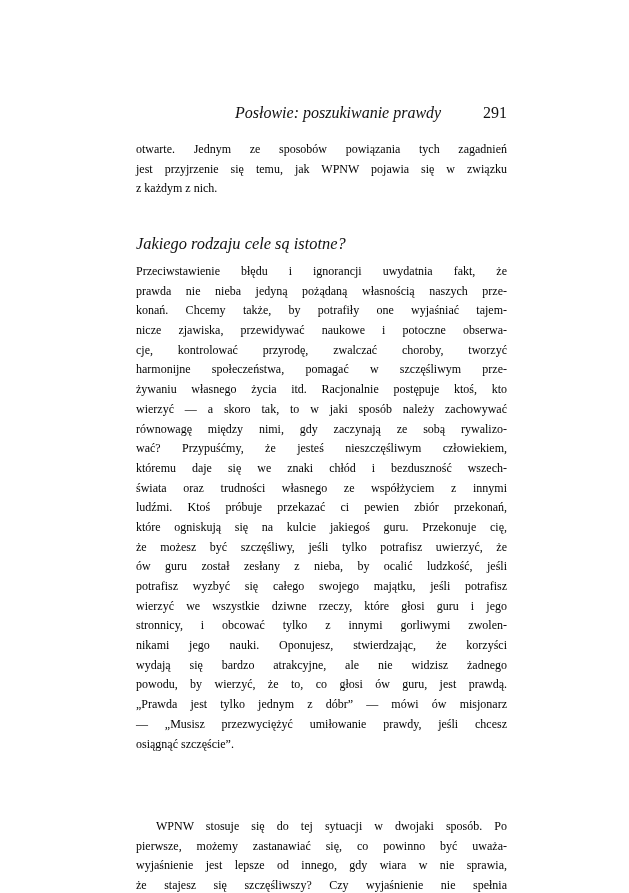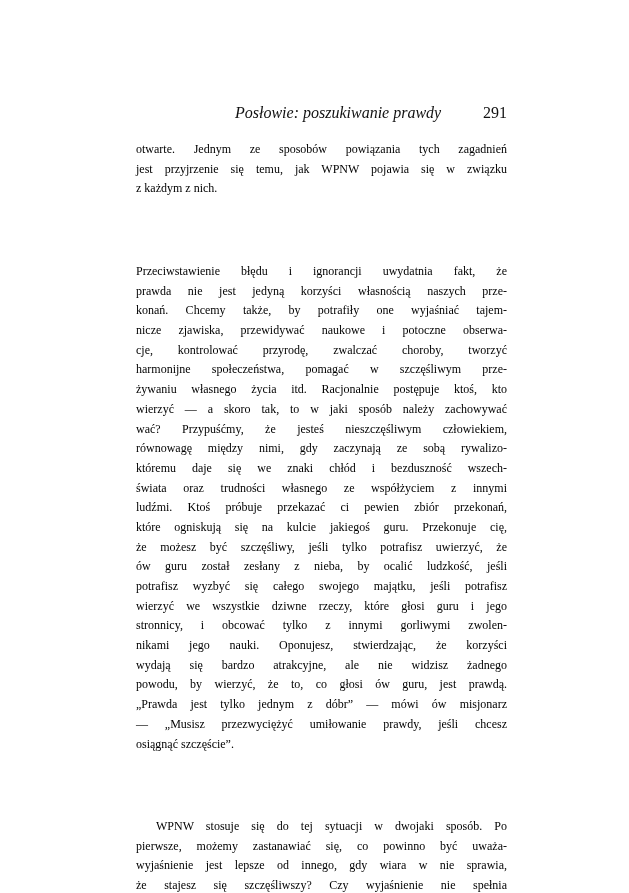--- a/index.html
+++ b/index.html
@@ -30,32 +30,33 @@
     <span class="running-title">Posłowie: poszukiwanie prawdy</span>
     <span class="page-number">291</span>
   </div>
 
   <div class="block" style="top:140px;">
     <div class="line">otwarte. Jednym ze sposobów powiązania tych zagadnień</div>
     <div class="line">jest przyjrzenie się temu, jak WPNW pojawia się w związku</div>
     <div class="line last">z każdym z nich.</div>
   </div>
 
+  <div class="heading">Jakiego rodzaju cele są istotne?</div>
 
   <div class="block" style="top:262px;">
     <div class="line">Przeciwstawienie błędu i ignorancji uwydatnia fakt, że</div>
-    <div class="line">prawda nie jest jedyną korzyści własnością naszych prze-</div>
+    <div class="line">prawda nie nieba jedyną pożądaną własnością naszych prze-</div>
     <div class="line">konań. Chcemy także, by potrafiły one wyjaśniać tajem-</div>
     <div class="line">nicze zjawiska, przewidywać naukowe i potoczne obserwa-</div>
     <div class="line">cje, kontrolować przyrodę, zwalczać choroby, tworzyć</div>
     <div class="line">harmonijne społeczeństwa, pomagać w szczęśliwym prze-</div>
     <div class="line">żywaniu własnego życia itd. Racjonalnie postępuje ktoś, kto</div>
     <div class="line">wierzyć — a skoro tak, to w jaki sposób należy zachowywać</div>
+    <div class="line">równowagę między nimi, gdy zaczynają ze sobą rywalizo-</div>
     <div class="line">wać? Przypuśćmy, że jesteś nieszczęśliwym człowiekiem,</div>
-    <div class="line">równowagę między nimi, gdy zaczynają ze sobą rywalizo-</div>
     <div class="line">któremu daje się we znaki chłód i bezduszność wszech-</div>
     <div class="line">świata oraz trudności własnego ze współżyciem z innymi</div>
     <div class="line">ludźmi. Ktoś próbuje przekazać ci pewien zbiór przekonań,</div>
     <div class="line">które ogniskują się na kulcie jakiegoś guru. Przekonuje cię,</div>
     <div class="line">że możesz być szczęśliwy, jeśli tylko potrafisz uwierzyć, że</div>
     <div class="line">ów guru został zesłany z nieba, by ocalić ludzkość, jeśli</div>
     <div class="line">potrafisz wyzbyć się całego swojego majątku, jeśli potrafisz</div>
     <div class="line">wierzyć we wszystkie dziwne rzeczy, które głosi guru i jego</div>
     <div class="line">stronnicy, i obcować tylko z innymi gorliwymi zwolen-</div>
     <div class="line">nikami jego nauki. Oponujesz, stwierdzając, że korzyści</div>

